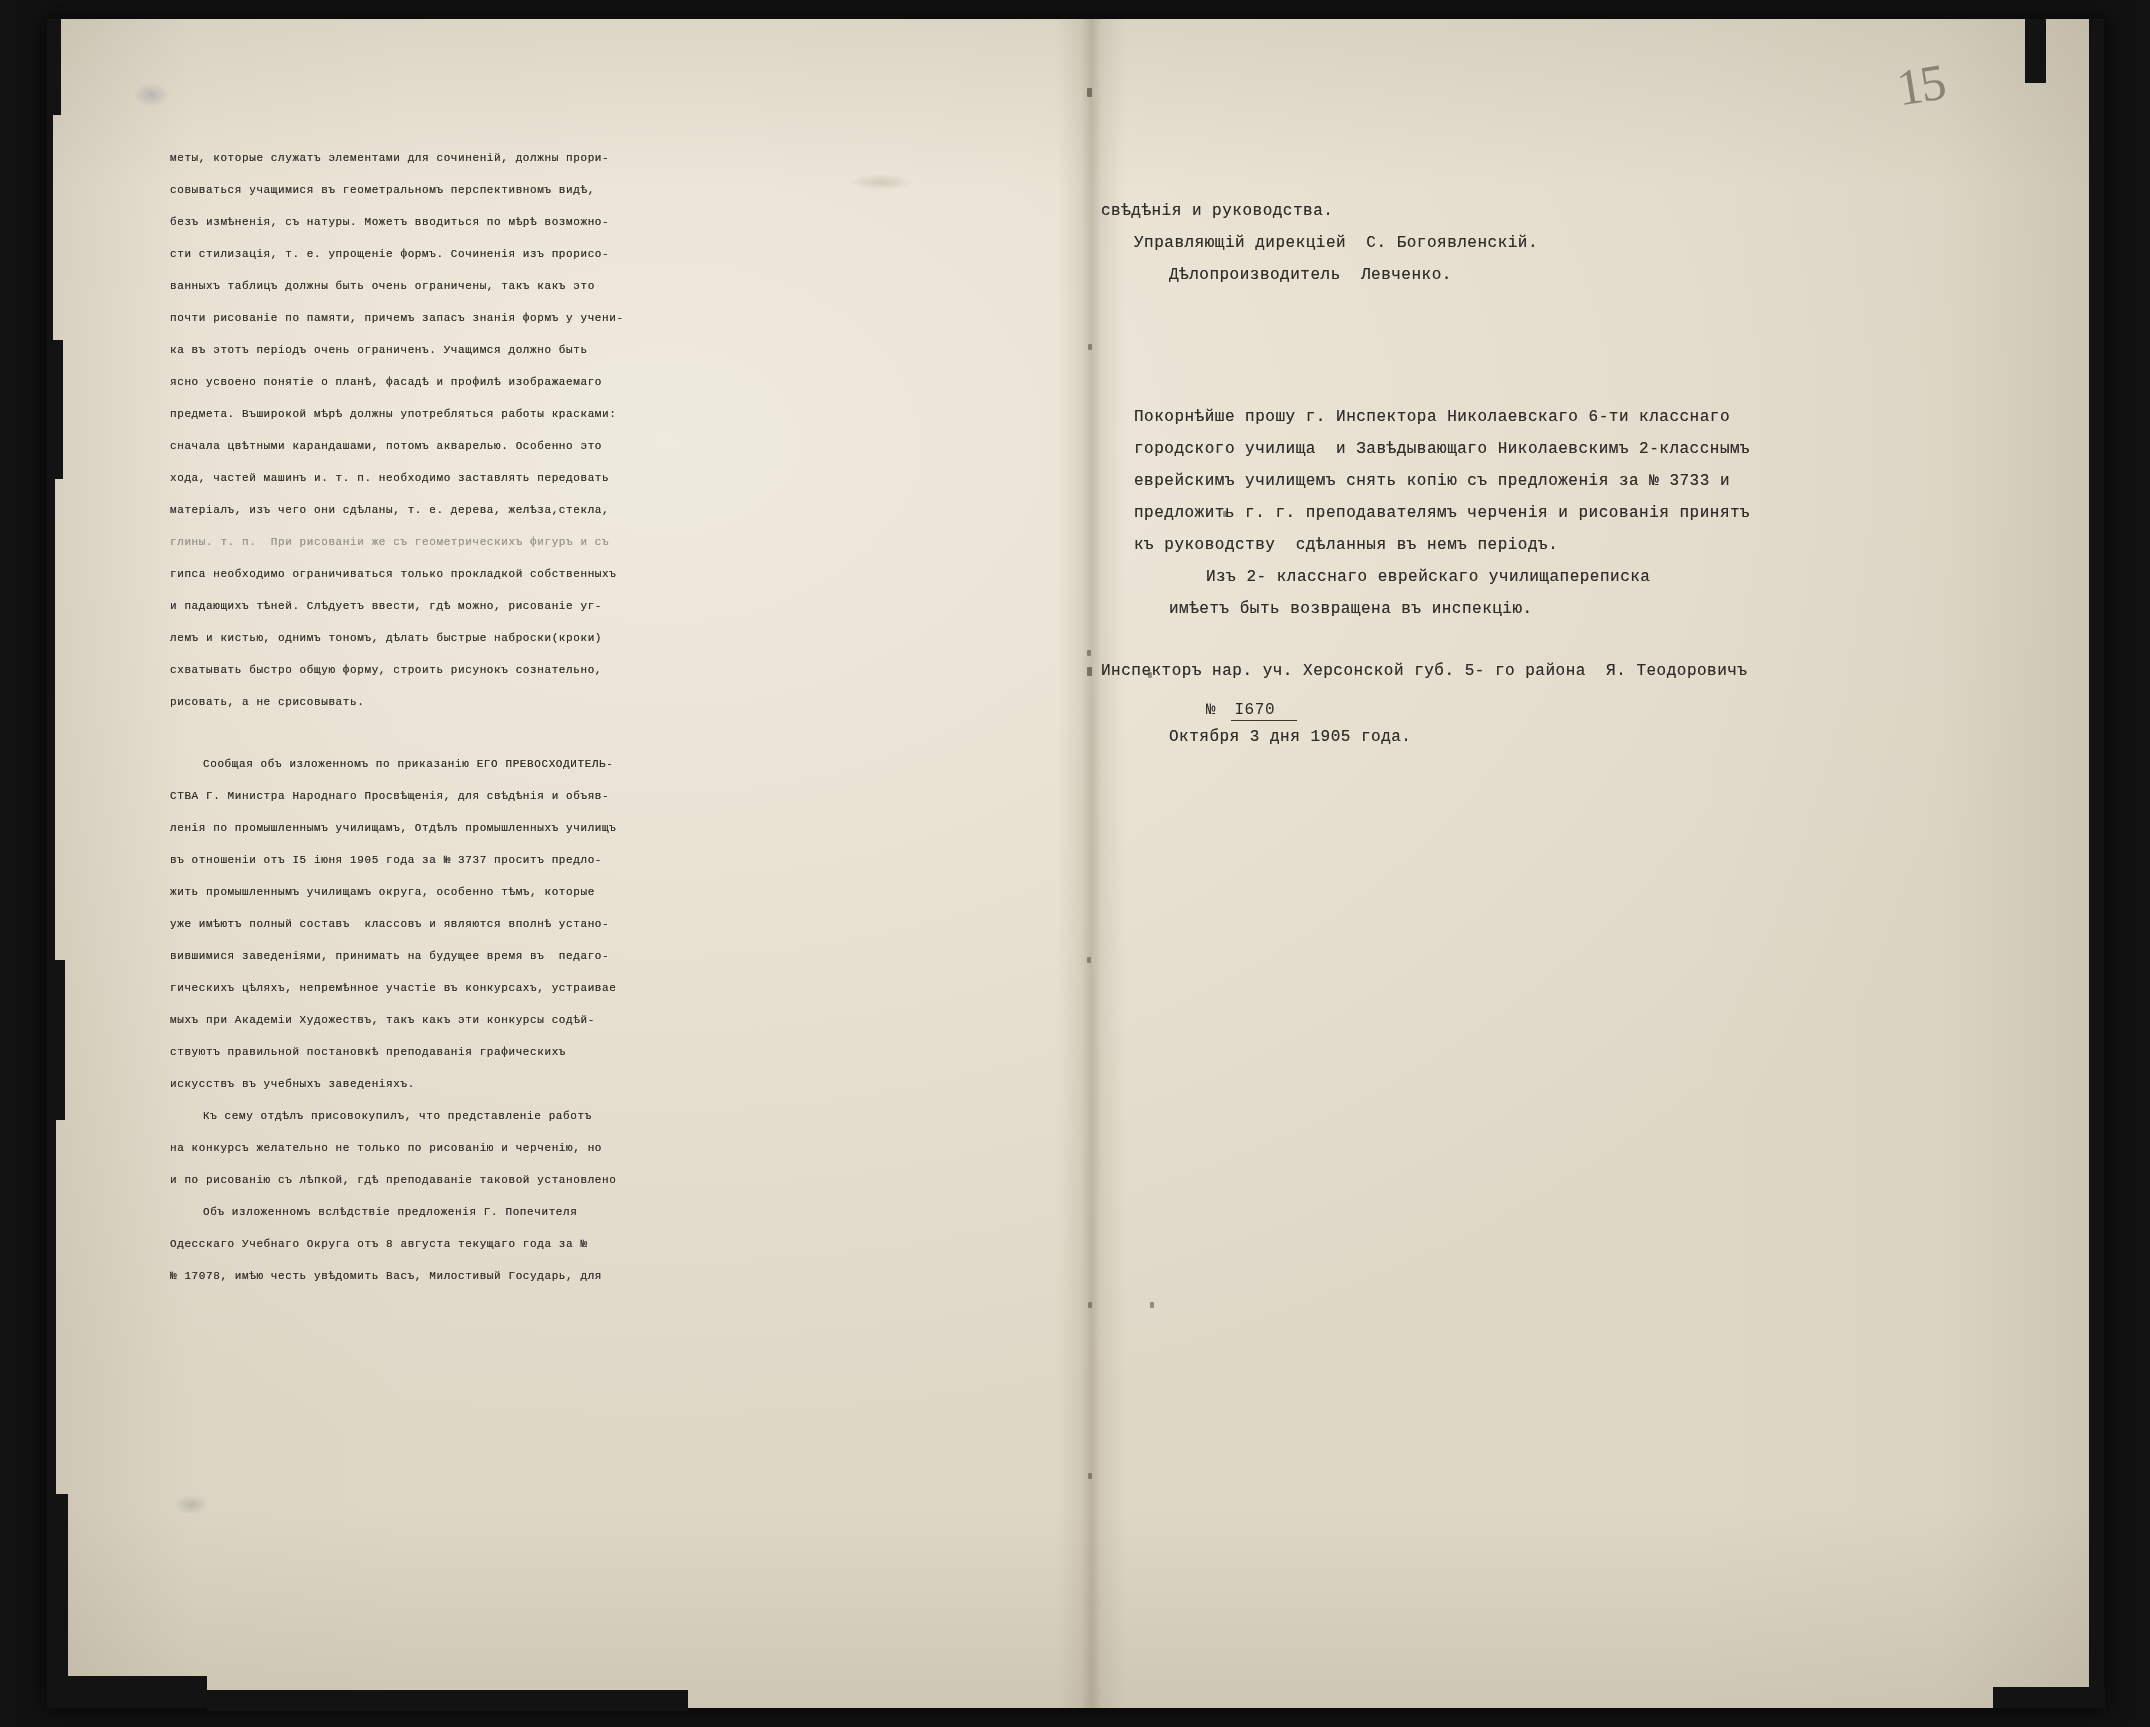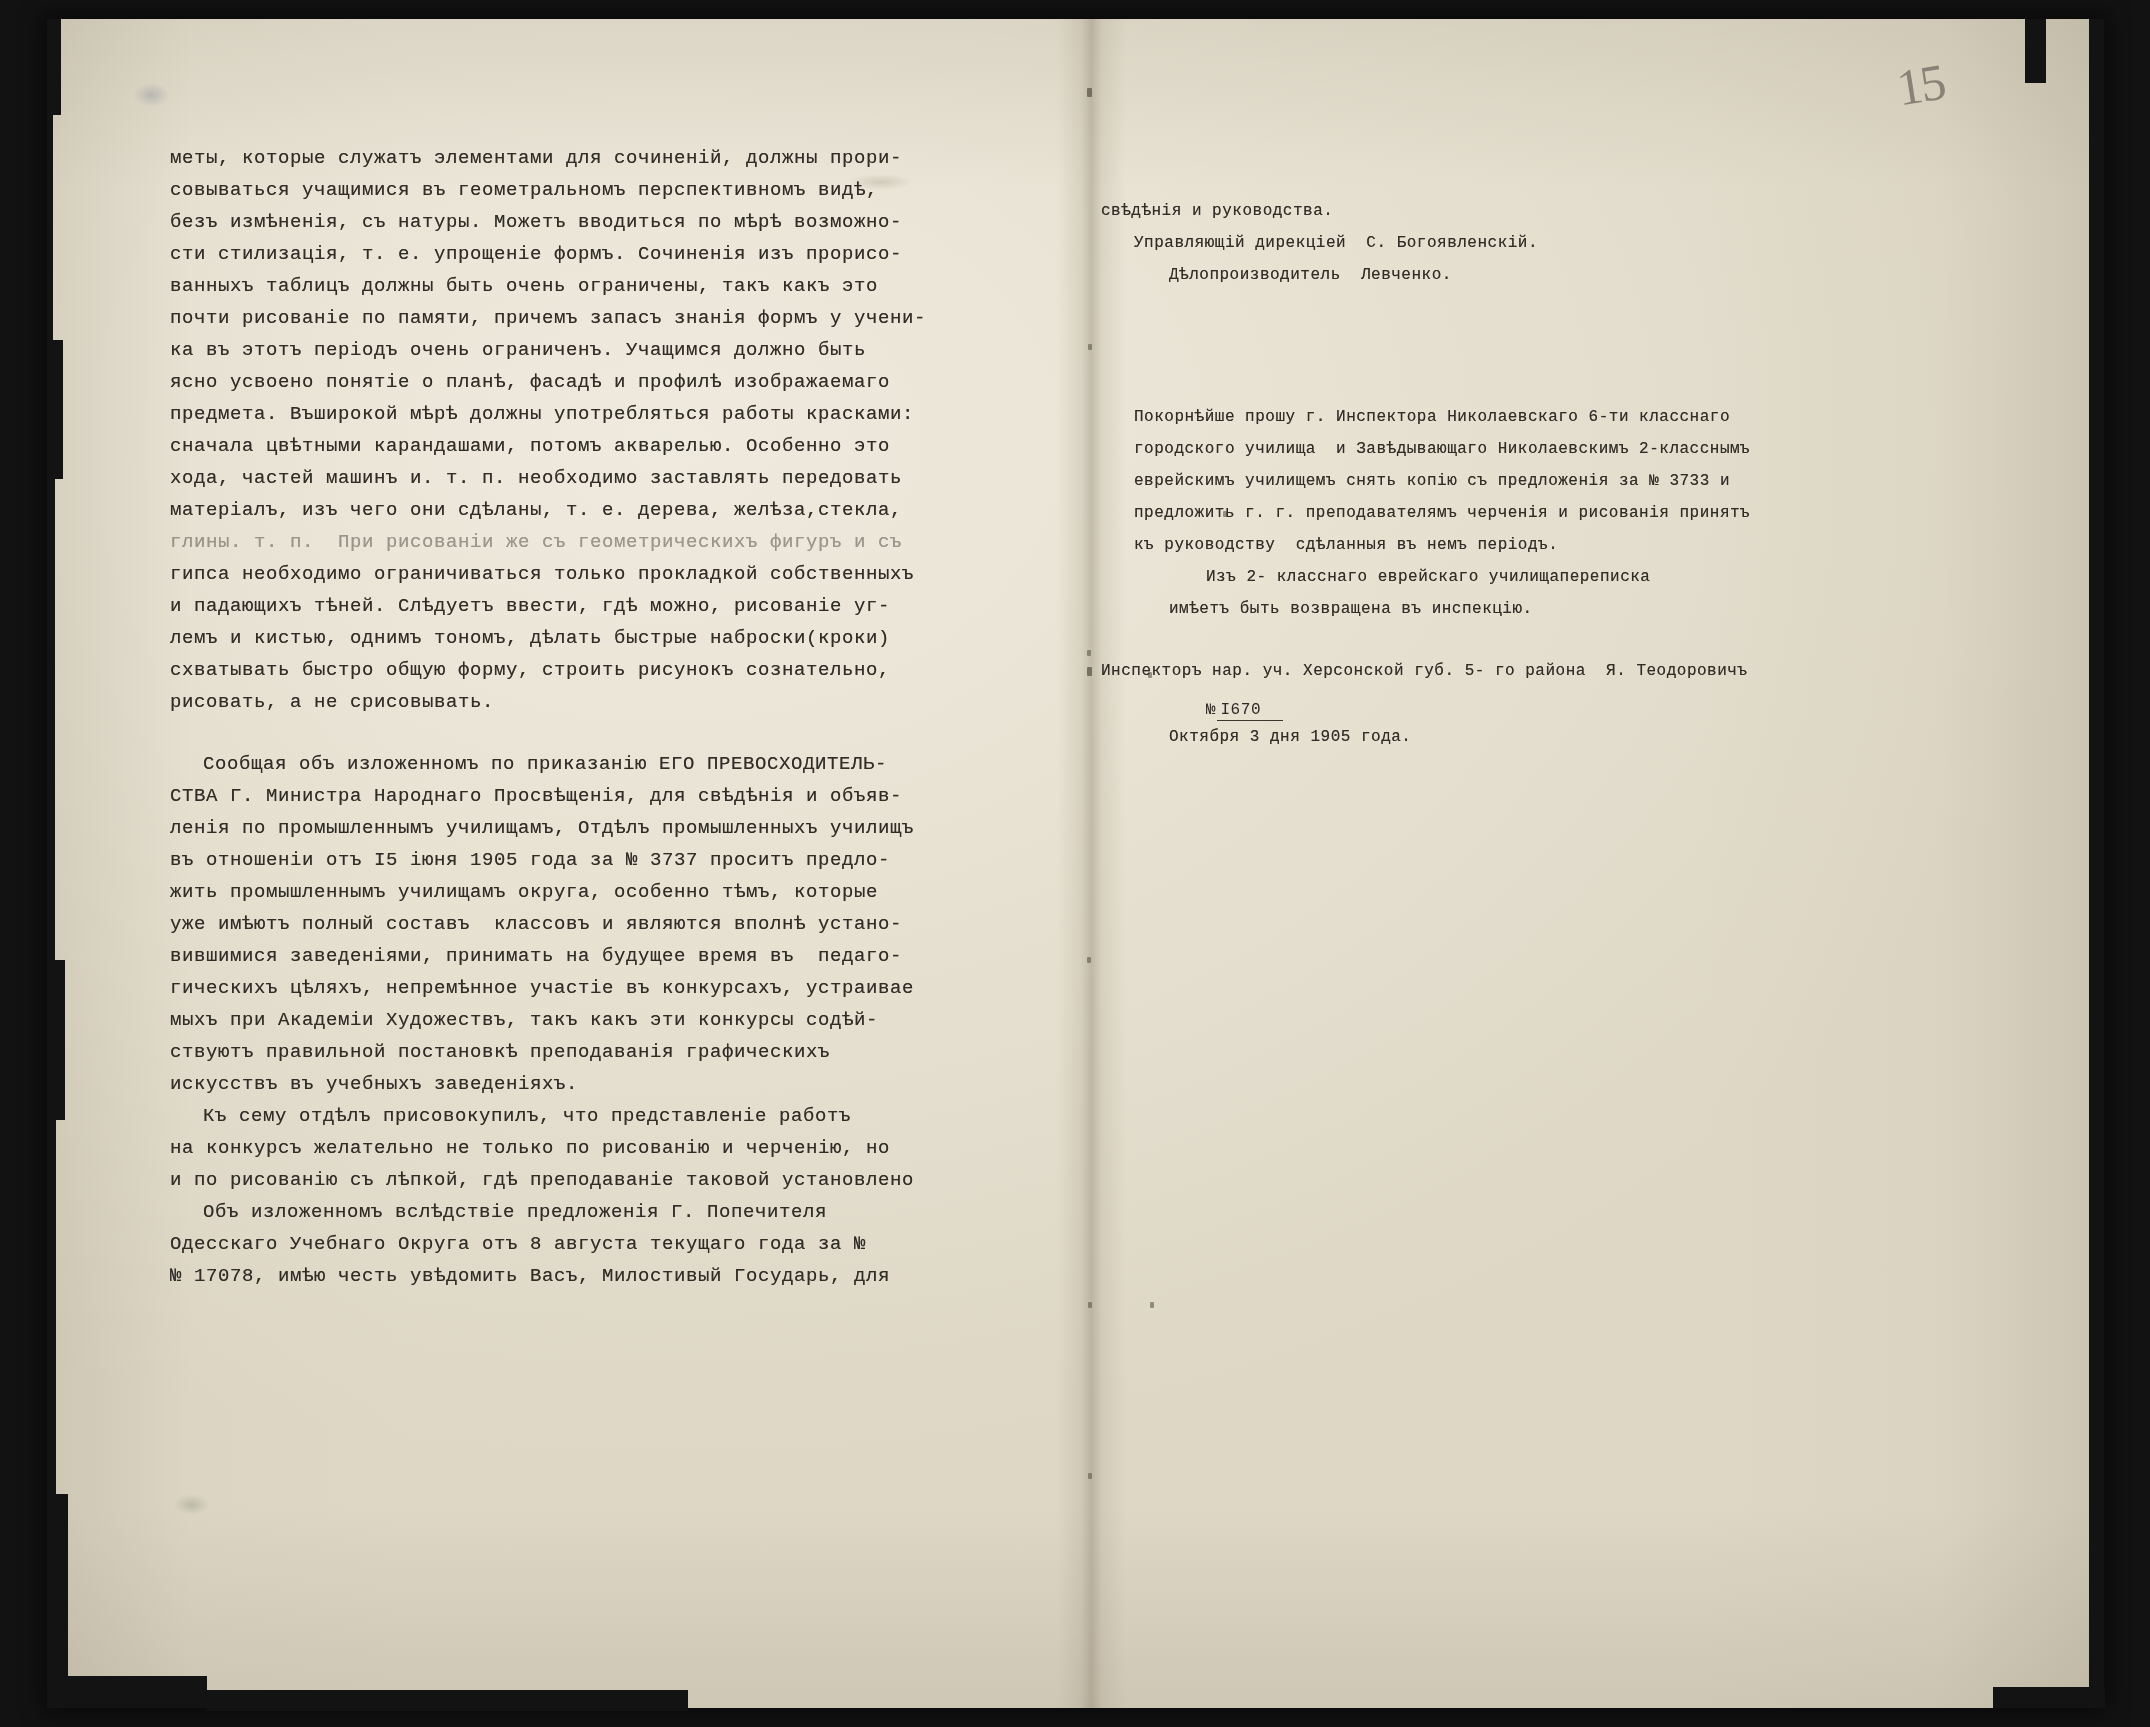--- a/index.html
+++ b/index.html
@@ -68,21 +68,21 @@
 
   
   .page {
     position: absolute;
     color: #2c2a26;
   }
   #page-left  { left: 123px;  top: 123px; width: 834px; }
   #page-right { left: 1054px; top: 176px; width: 898px; }
 
   .line {
-    font-size: 19px;
+    font-size: 11px;
     line-height: 32px;
     letter-spacing: 0.6px;
     white-space: pre;
     color: #302d27;
     text-shadow: 0 0 0.6px rgba(40,38,32,0.55);
   }
   .line.indent-1 { padding-left: 33px; }
   .line.indent-2 { padding-left: 68px; }
   .line.indent-3 { padding-left: 105px; }
   .line.faint { color: #6a665c; opacity: 0.62; }
@@ -96,21 +96,21 @@
   .numline {
     font-size: 16px;
     letter-spacing: 0.6px;
     white-space: pre;
     padding-left: 105px;
   }
   .numline .num {
     display: inline-block;
     border-bottom: 1.1px solid #3a372f;
     padding: 0 21.4px 1.1px 3.2px;
-    margin-left: 1px;
+    margin-left: 15px;
     font-family: Liberation Mono, monospace;
   }
 
   
   #folio {
     position: absolute;
     right: 160px;
     top: 37px;
     font-family: "Liberation Serif", serif;
     font-size: 51px;

